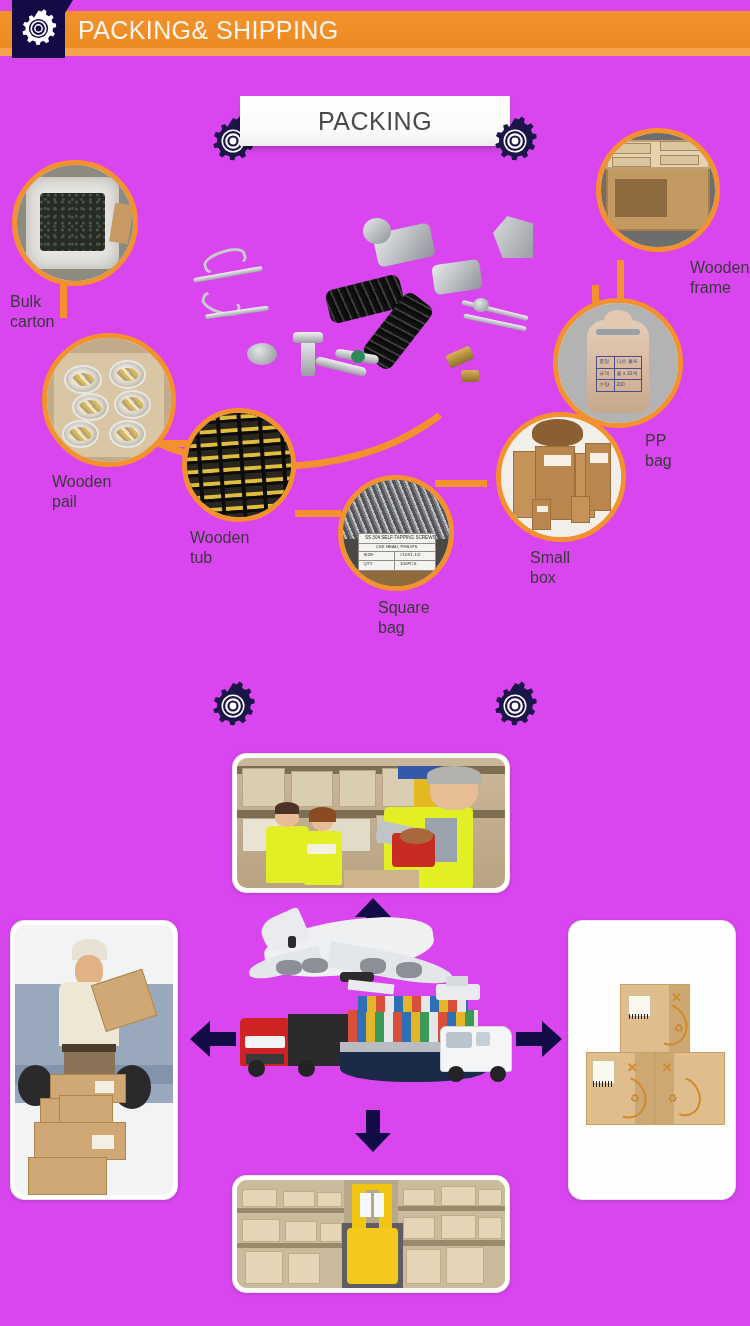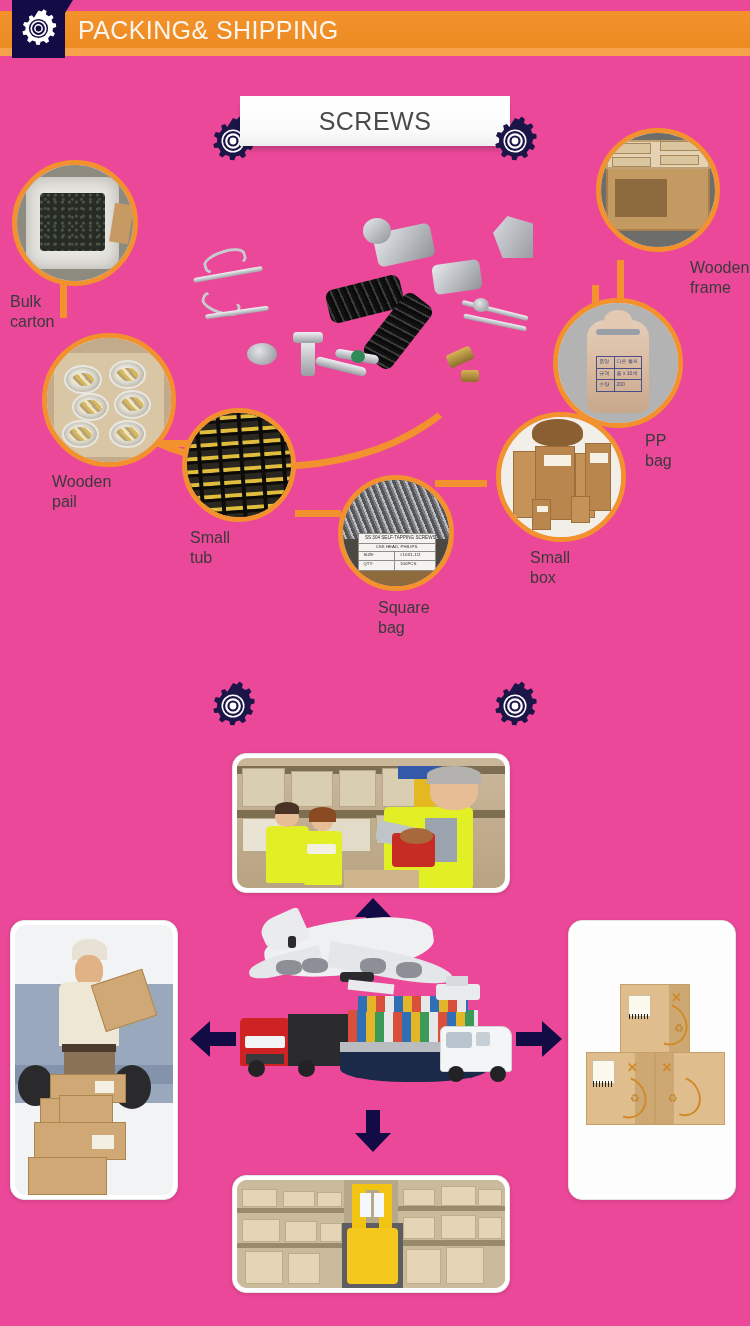--- a/index.html
+++ b/index.html
@@ -2,21 +2,21 @@
 <html><head>
 <meta charset="utf-8">
 <style>
   * { box-sizing: border-box; margin: 0; padding: 0; }
   html, body {
     width: 750px; height: 1326px;
     background: #ffffff;
     font-family: "Liberation Sans", sans-serif;
     overflow: hidden;
   }
-  #page { position: relative; width: 750px; height: 1326px; background:#ec4899; }
+  #page { position: relative; width: 750px; height: 1326px; background:#d946ef; }
 
   
   .header { position: absolute; left:0; top:0; width:750px; height:60px; }
   .header-band {
     position:absolute; left:0; top:11px; width:750px; height:37px;
     background: linear-gradient(#f3922b, #ed8b23);
   }
   .header-band-lower {
     position:absolute; left:0; top:48px; width:750px; height:8px;
     background:#f5a24a;
@@ -262,21 +262,21 @@
           <path d="M25 2l3.8 1.4 2.7-2.8 3.3 2.5-0.8 3.9 3.6 2.1 3.6-1.9 2.3 3.5-2.6 2.9 1.5 3.9 3.9 0.5 0.4 4.2-3.8 1.2-0.7 4.2 2.9 2.6-2 3.7-3.8-1-2.5 3.3 1.2 3.8-3.6 2.2-2.8-2.8-3.9 1.1-1.4 3.8-4.2-0.3-0.8-3.9-4-1.1-3.1 2.6-3.2-2.7 1.6-3.7-2.3-3.4-3.9 0.3-1.1-4.1 3.7-1.6 0.2-4.2-3.2-2.3 1.7-3.8 3.9 0.6 2.5-3.3-1-3.8 3.8-1.7 2.4 3.2z"></path>
         </g>
         <circle cx="25" cy="25" r="11.5" fill="#fff"></circle>
         <circle cx="25" cy="25" r="10" fill="#1b1548"></circle>
         <circle cx="25" cy="25" r="7.8" fill="#fff"></circle>
         <circle cx="25" cy="25" r="5.6" fill="#1b1548"></circle>
         <circle cx="25" cy="25" r="3.4" fill="#fff"></circle>
       </svg>
     </span>
     <div class="plate">
-      <span>SCREWS</span>
+      <span>PACKING</span>
     </div>
     <span class="gear-right">
       <svg width="50" height="50" viewBox="0 0 50 50">
         <g fill="#1b1548">
           <path d="M25 2l3.8 1.4 2.7-2.8 3.3 2.5-0.8 3.9 3.6 2.1 3.6-1.9 2.3 3.5-2.6 2.9 1.5 3.9 3.9 0.5 0.4 4.2-3.8 1.2-0.7 4.2 2.9 2.6-2 3.7-3.8-1-2.5 3.3 1.2 3.8-3.6 2.2-2.8-2.8-3.9 1.1-1.4 3.8-4.2-0.3-0.8-3.9-4-1.1-3.1 2.6-3.2-2.7 1.6-3.7-2.3-3.4-3.9 0.3-1.1-4.1 3.7-1.6 0.2-4.2-3.2-2.3 1.7-3.8 3.9 0.6 2.5-3.3-1-3.8 3.8-1.7 2.4 3.2z"></path>
         </g>
         <circle cx="25" cy="25" r="11.5" fill="#fff"></circle>
         <circle cx="25" cy="25" r="10" fill="#1b1548"></circle>
         <circle cx="25" cy="25" r="7.8" fill="#fff"></circle>
         <circle cx="25" cy="25" r="5.6" fill="#1b1548"></circle>
@@ -346,21 +346,21 @@
       </div>
       <div class="caption" style="left:52px; top:322px;">Wooden pail</div>
     </div>
 
     <div class="node">
       <div class="bubble" style="left:182px; top:258px; width:114px; height:114px;">
         <div class="img sc sc-sqtub">
             <div class="g"></div>
           </div>
       </div>
-      <div class="caption" style="left:190px; top:378px;">Small tub</div>
+      <div class="caption" style="left:190px; top:378px;">Wooden tub</div>
     </div>
 
     <div class="node">
       <div class="bubble" style="left:338px; top:325px; width:116px; height:116px;">
         <div class="img sc sc-bag">
           <div class="screws"></div>
             <div class="wood"></div>
           <div class="label">
             <div class="lt" style="left:8%; top:5%; font-size:4.6px;">SS 304 SELF-TAPPING SCREWS</div>
             <div class="lr" style="top:26%;"></div>

